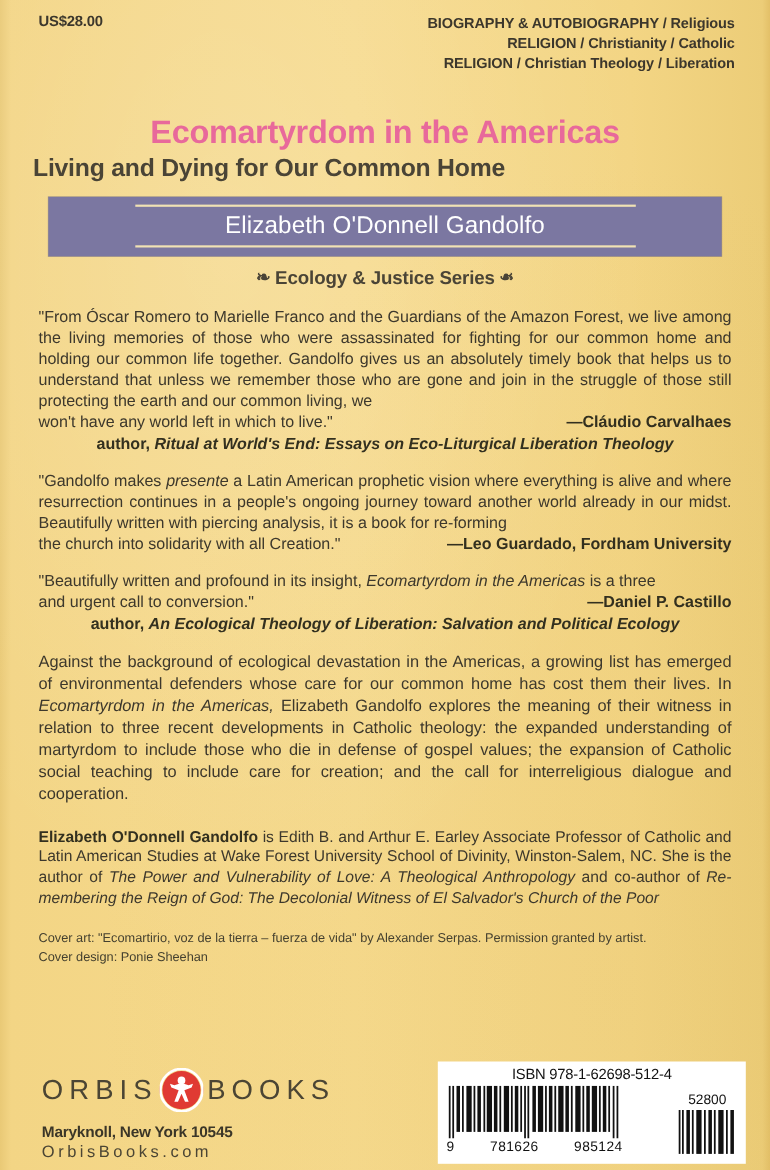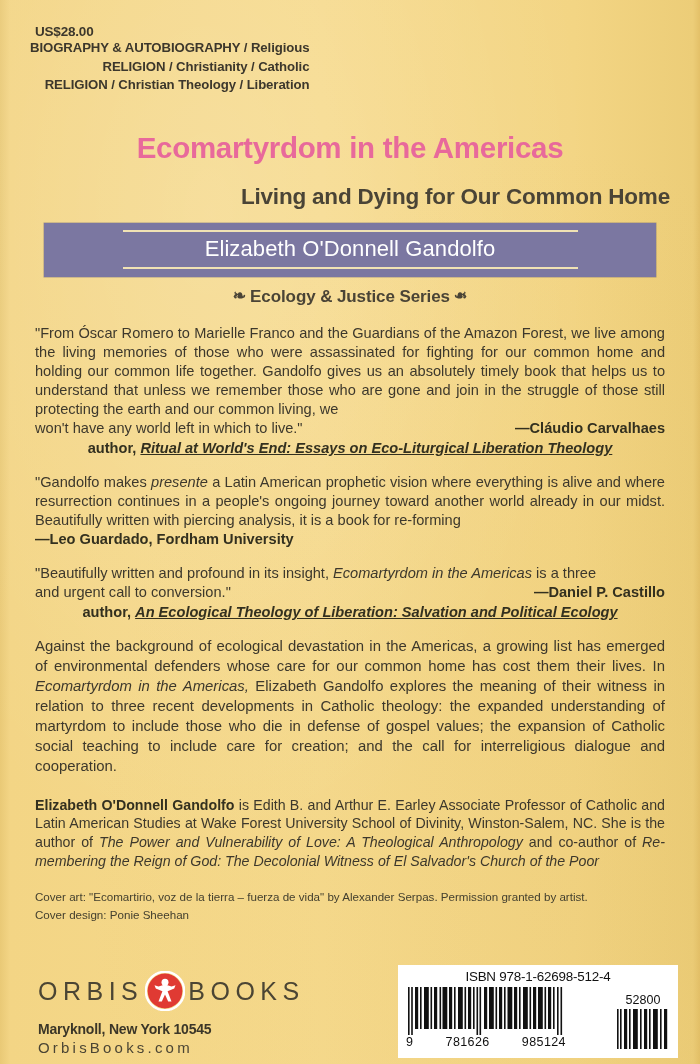--- a/index.html
+++ b/index.html
@@ -43,22 +43,21 @@
     padding: 0 30px;
     box-sizing: border-box;
     height: 100%;
   }
 
   
   .top-row {
     display: flex;
     justify-content: space-between;
     align-items: flex-start;
-    padding-top: 24px;
-    flex-direction: column;
+    padding-top: 12px;
   }
   .price {
     font-size: 13.5px;
     font-weight: 700;
     letter-spacing: -0.2px;
     color: #3c372c;
     white-space: nowrap;
     padding-left: 5px;
   }
   .bisac {
@@ -76,22 +75,22 @@
   .title {
     margin-top: 38px;
     text-align: center;
     font-size: 29.5px;
     font-weight: 700;
     color: #e8699b;
     letter-spacing: -0.3px;
     line-height: 1.05;
   }
   .subtitle {
-    margin-top: 20px;
-    text-align: right;
+    margin-top: 3px;
+    text-align: left;
     font-size: 22.5px;
     font-weight: 700;
     color: #4a4436;
     letter-spacing: -0.2px;
   }
 
   .author-bar {
     margin: 13px auto 0 auto;
     width: 612px;
     background: #7b77a1;
@@ -156,21 +155,21 @@
     white-space: nowrap;
   }
   .attrib-book {
     text-align: center;
     font-weight: 700;
     font-size: 14.6px;
     line-height: 1.32;
     color: #33301f;
     margin-top: 1px;
   }
-  .attrib-book i { font-style: italic; text-decoration: underline; }
+  .attrib-book i { font-style: italic; }
 
   
   .desc {
     margin-top: 6px;
     padding: 0 5px;
     font-size: 14.9px;
     line-height: 1.335;
     color: #3d382c;
     text-align: justify;
   }
@@ -331,20 +330,21 @@
         <div class="attrib-line">
           <span class="tail">won't have any world left in which to live."</span>
           <span class="who">—Cláudio Carvalhaes</span>
         </div>
         <div class="attrib-book"><span>author, </span><i>Ritual at World's End: Essays on Eco-Liturgical Liberation Theology</i></div>
       </div>
 
       <div class="blurb">
         <p class="quote"><span>"Gandolfo makes </span><i>presente</i><span> a Latin American prophetic vision where everything is alive and where resurrection continues in a people's ongoing journey toward another world already in our midst. Beautifully written with piercing analysis, it is a book for re-forming</span></p>
         <div class="attrib-line">
+          <span class="tail">the church into solidarity with all Creation."</span>
           <span class="who">—Leo Guardado, Fordham University</span>
         </div>
       </div>
 
       <div class="blurb">
         <p class="quote"><span>"Beautifully written and profound in its insight, </span><i>Ecomartyrdom in the Americas</i><span> is a three</span></p>
         <div class="attrib-line">
           <span class="tail">and urgent call to conversion."</span>
           <span class="who">—Daniel P. Castillo</span>
         </div>

